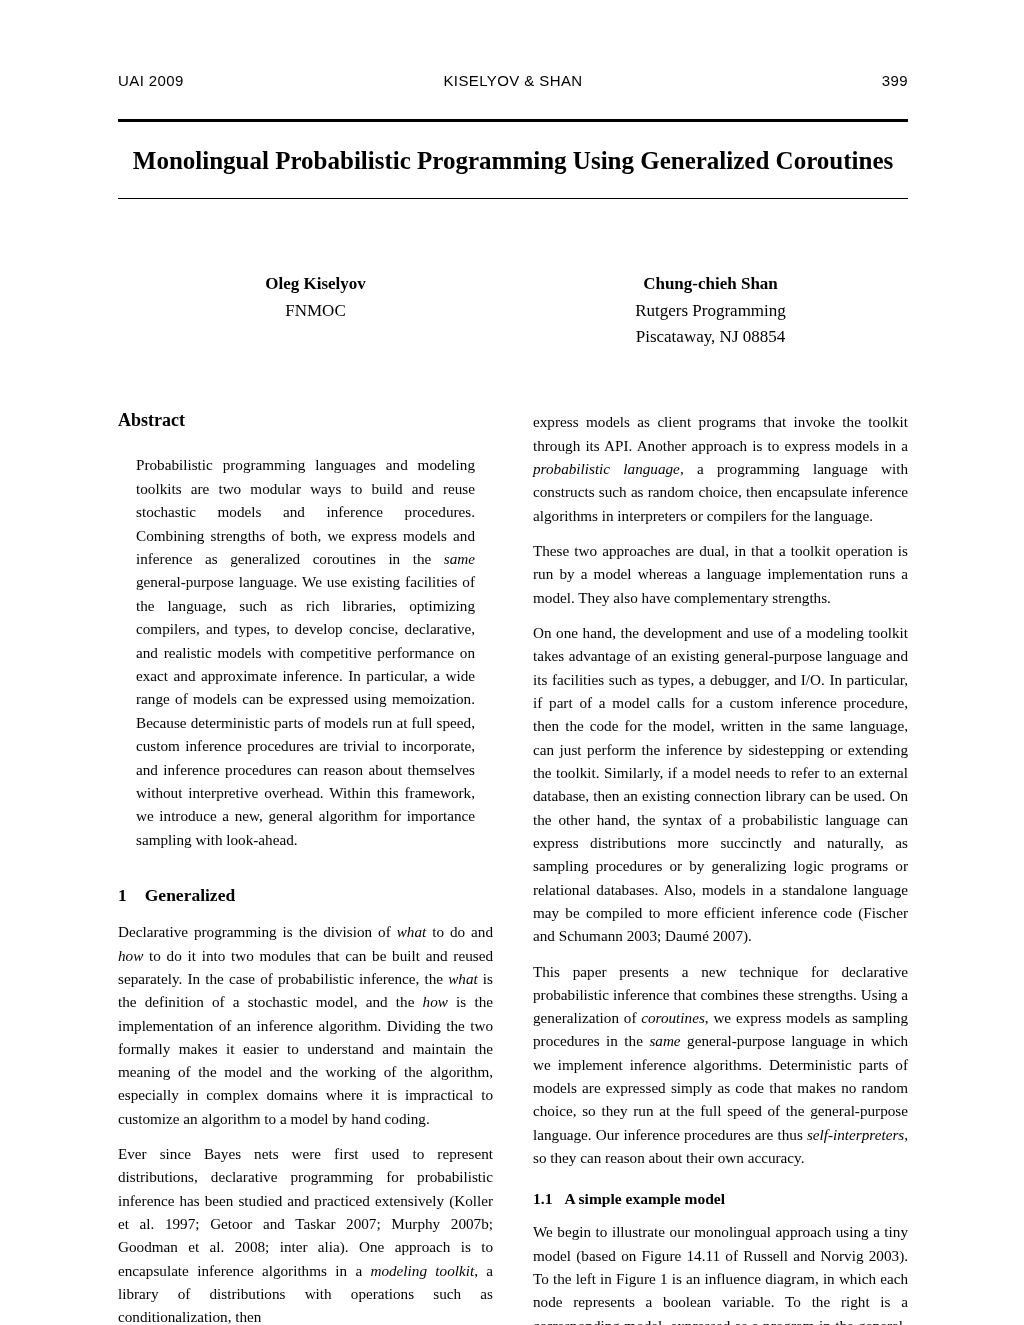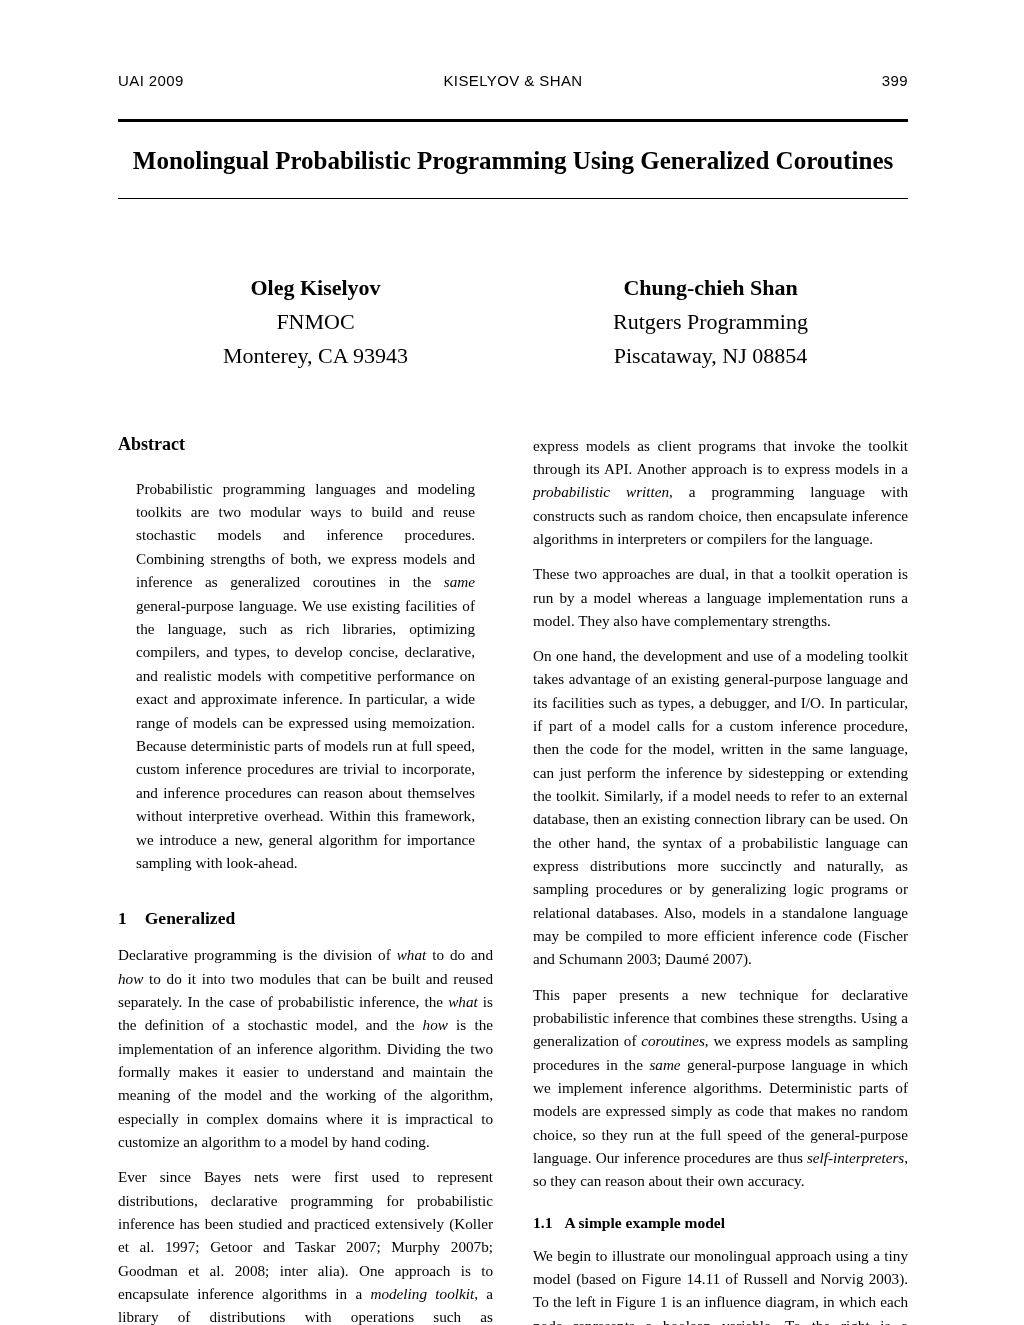--- a/index.html
+++ b/index.html
@@ -59,21 +59,21 @@
     line-height: 1.25;
   }
   .authors {
     display: flex;
     margin-top: 72px;
     justify-content: center;
   }
   .author-block {
     width: 50%;
     text-align: center;
-    font-size: 22px;
+    font-size: 17px;
     line-height: 1.55;
   }
   .author-name {
     font-weight: bold;
   }
   .columns {
     display: flex;
     margin-top: 60px;
     gap: 40px;
   }
@@ -131,21 +131,20 @@
     </div>
 
     <div class="rule-thick"></div>
     <div class="title">Monolingual Probabilistic Programming Using Generalized Coroutines</div>
     <div class="rule-thin"></div>
 
     <div class="authors">
       <div class="author-block">
         <div class="author-name">Oleg Kiselyov</div>
         <div>FNMOC</div>
-        <div>Monterey, CA 93943</div>
       </div>
       <div class="author-block">
         <div class="author-name">Chung-chieh Shan</div>
         <div>Rutgers Programming</div>
         <div>Piscataway, NJ 08854</div>
       </div>
     </div>
 
     <div class="columns">
       <div class="col">
@@ -155,21 +154,21 @@
         <div class="section-heading">
           <span>1</span>
           <span>Generalized</span>
         </div>
 
         <p class="body"><span>Declarative programming is the division of </span><span class="it">what</span><span> to do and </span><span class="it">how</span><span> to do it into two modules that can be built and reused separately. In the case of probabilistic inference, the </span><span class="it">what</span><span> is the definition of a stochastic model, and the </span><span class="it">how</span><span> is the implementation of an inference algorithm. Dividing the two formally makes it easier to understand and maintain the meaning of the model and the working of the algorithm, especially in complex domains where it is impractical to customize an algorithm to a model by hand coding.</span></p>
         <p class="body"><span>Ever since Bayes nets were first used to represent distributions, declarative programming for probabilistic inference has been studied and practiced extensively (Koller et al. 1997; Getoor and Taskar 2007; Murphy 2007b; Goodman et al. 2008; inter alia). One approach is to encapsulate inference algorithms in a </span><span class="it">modeling toolkit</span><span>, a library of distributions with operations such as conditionalization, then</span></p>
       </div>
 
       <div class="col">
-        <p class="body"><span>express models as client programs that invoke the toolkit through its API. Another approach is to express models in a </span><span class="it">probabilistic written</span><span>, a programming language with constructs such as random choice, then encapsulate inference algorithms in interpreters or compilers for the language.</span></p>
+        <p class="body"><span>express models as client programs that invoke the toolkit through its API. Another approach is to express models in a </span><span class="it">probabilistic language</span><span>, a programming language with constructs such as random choice, then encapsulate inference algorithms in interpreters or compilers for the language.</span></p>
         <p class="body"><span>These two approaches are dual, in that a toolkit operation is run by a model whereas a language implementation runs a model. They also have complementary strengths.</span></p>
         <p class="body"><span>On one hand, the development and use of a modeling toolkit takes advantage of an existing general-purpose language and its facilities such as types, a debugger, and I/O. In particular, if part of a model calls for a custom inference procedure, then the code for the model, written in the same language, can just perform the inference by sidestepping or extending the toolkit. Similarly, if a model needs to refer to an external database, then an existing connection library can be used. On the other hand, the syntax of a probabilistic language can express distributions more succinctly and naturally, as sampling procedures or by generalizing logic programs or relational databases. Also, models in a standalone language may be compiled to more efficient inference code (Fischer and Schumann 2003; Daumé 2007).</span></p>
         <p class="body"><span>This paper presents a new technique for declarative probabilistic inference that combines these strengths. Using a generalization of </span><span class="it">coroutines</span><span>, we express models as sampling procedures in the </span><span class="it">same</span><span> general-purpose language in which we implement inference algorithms. Deterministic parts of models are expressed simply as code that makes no random choice, so they run at the full speed of the general-purpose language. Our inference procedures are thus </span><span class="it">self-interpreters</span><span>, so they can reason about their own accuracy.</span></p>
 
         <div class="subsection-heading">
           <span>1.1</span>
           <span>A simple example model</span>
         </div>
 
         <p class="body"><span>We begin to illustrate our monolingual approach using a tiny model (based on Figure 14.11 of Russell and Norvig 2003). To the left in Figure 1 is an influence diagram, in which each node represents a boolean variable. To the right is a corresponding model, expressed as a program in the general-purpose language OCaml (Leroy et al. 2008), for</span></p>

